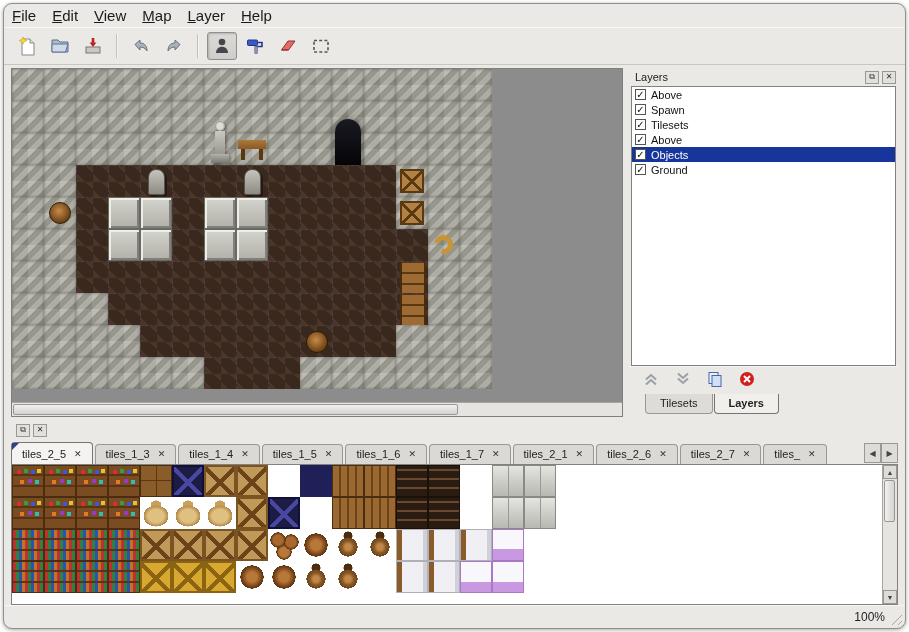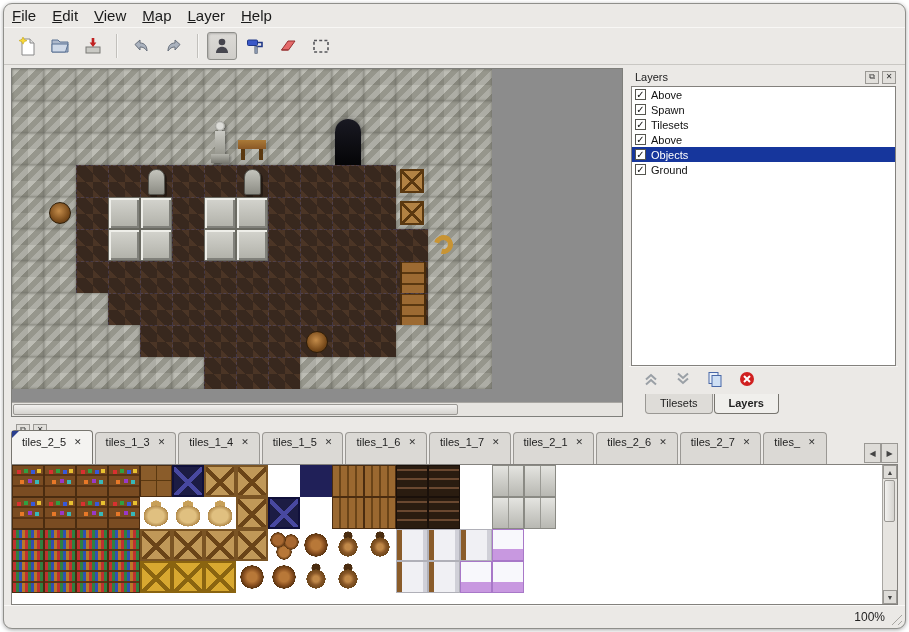--- a/index.html
+++ b/index.html
@@ -90,21 +90,21 @@
     background:transparent; border:none; }
   .lb-btn svg { width:16px; height:16px; }
   .panel-tabs { height:23px; display:flex; align-items:flex-start; padding-left:16px; gap:1px; }
   .ptab { padding:3px 14px 4px 14px; font-size:11px; background:#dedcd8; border:1px solid #9a9894; border-top:none;
     border-radius:0 0 4px 4px; color:#222; }
   .ptab.active { background:#f0efec; font-weight:bold; border-color:#77756f; }
 
   
   .tilesets-panel { flex:0 0 184px; margin:4px 7px 0 7px; display:flex; flex-direction:column; }
   .ts-tabs { height:25px; display:flex; align-items:flex-end; gap:2px; padding-right:38px; position:relative; }
-  .ts-tab { display:flex; align-items:center; gap:6px; padding:3px 8px 16px 10px; font-size:11px;
+  .ts-tab { display:flex; align-items:center; gap:6px; padding:3px 8px 4px 10px; font-size:11px;
     background:#dbd9d5; border:1px solid #9a9894; border-bottom:none; border-radius:4px 4px 0 0;
     color:#222; white-space:nowrap; position:relative; }
   .ts-tab.active { background:#f4f3f1; border-color:#77756f; padding-top:5px; }
   .ts-tab.active::before { content:""; position:absolute; left:0; top:0; width:0; height:0;
     border-top:7px solid #2a3f8e; border-right:7px solid transparent; }
   .tab-close { font-size:9px; color:#333; line-height:1; padding:1px 2px; }
   .ts-arrows { position:absolute; right:0; bottom:1px; display:flex; }
   .ts-arrow { width:17px; height:20px; background:#dedcd8; border:1px solid #9a9894; font-size:8px;
     color:#444; display:flex; align-items:center; justify-content:center; }
   .ts-body { flex:1; background:#fff; border:1px solid #83817d; display:flex; overflow:hidden; }

